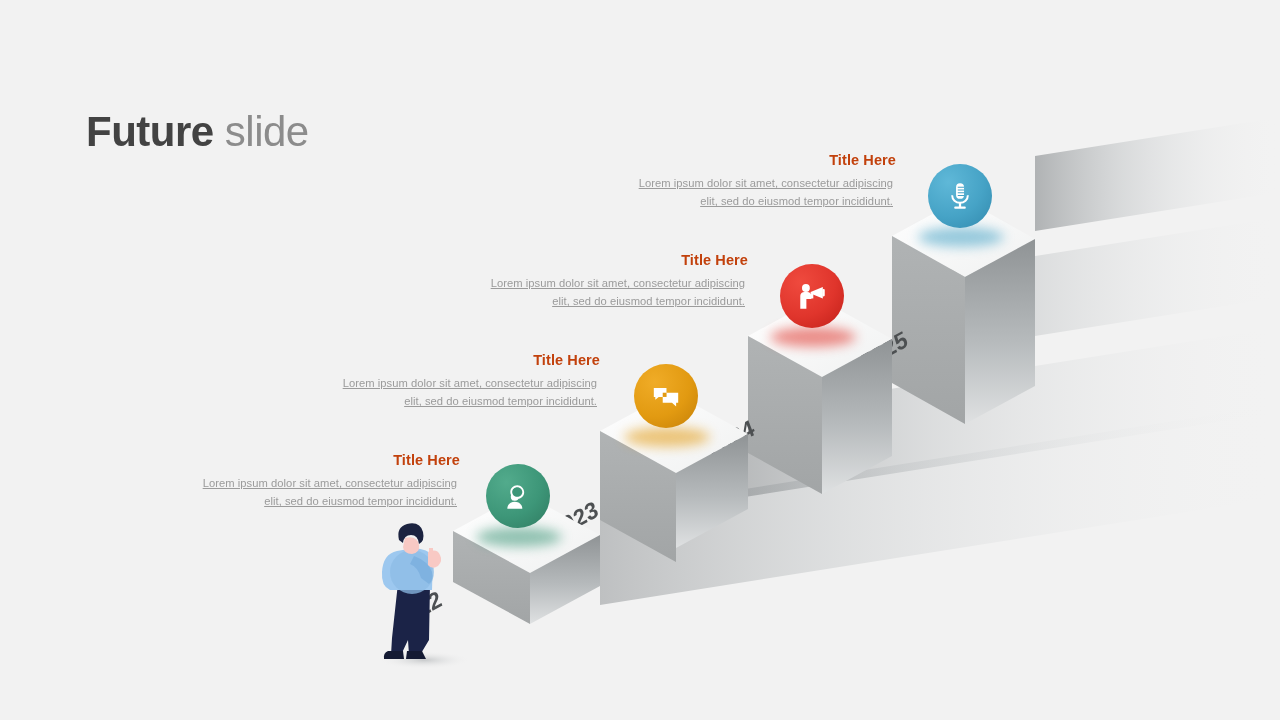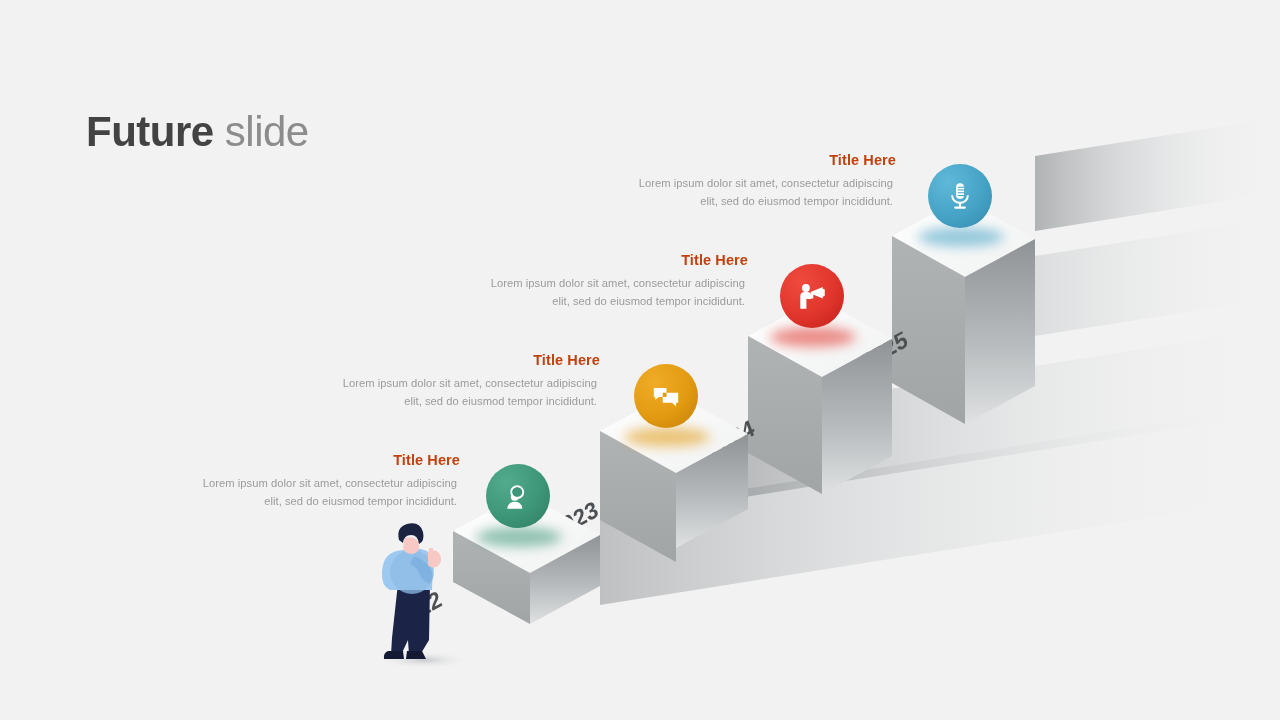--- a/index.html
+++ b/index.html
@@ -20,21 +20,21 @@
   .title .light{font-weight:normal;color:#8c8c8c;}
 
   
   .txt{position:absolute;text-align:right;}
   .txt .t-title{
     font-size:14.5px;font-weight:bold;color:#c2410c;
     margin:0 0 6px 0;letter-spacing:0.1px;
   }
   .txt .t-body{
     font-size:11.2px;color:#9b9b9b;line-height:1.62;
-    margin:3px;letter-spacing:0.05px;
+    margin:3px;letter-spacing:0.05px;text-decoration:underline;
   }
 
   
   #stage{position:absolute;left:0;top:0;width:1280px;height:720px;}
   svg.layer{position:absolute;left:0;top:0;width:1280px;height:720px;overflow:visible;}
 
   
   .node{
     position:absolute;width:64px;height:64px;border-radius:50%;
     display:flex;align-items:center;justify-content:center;

